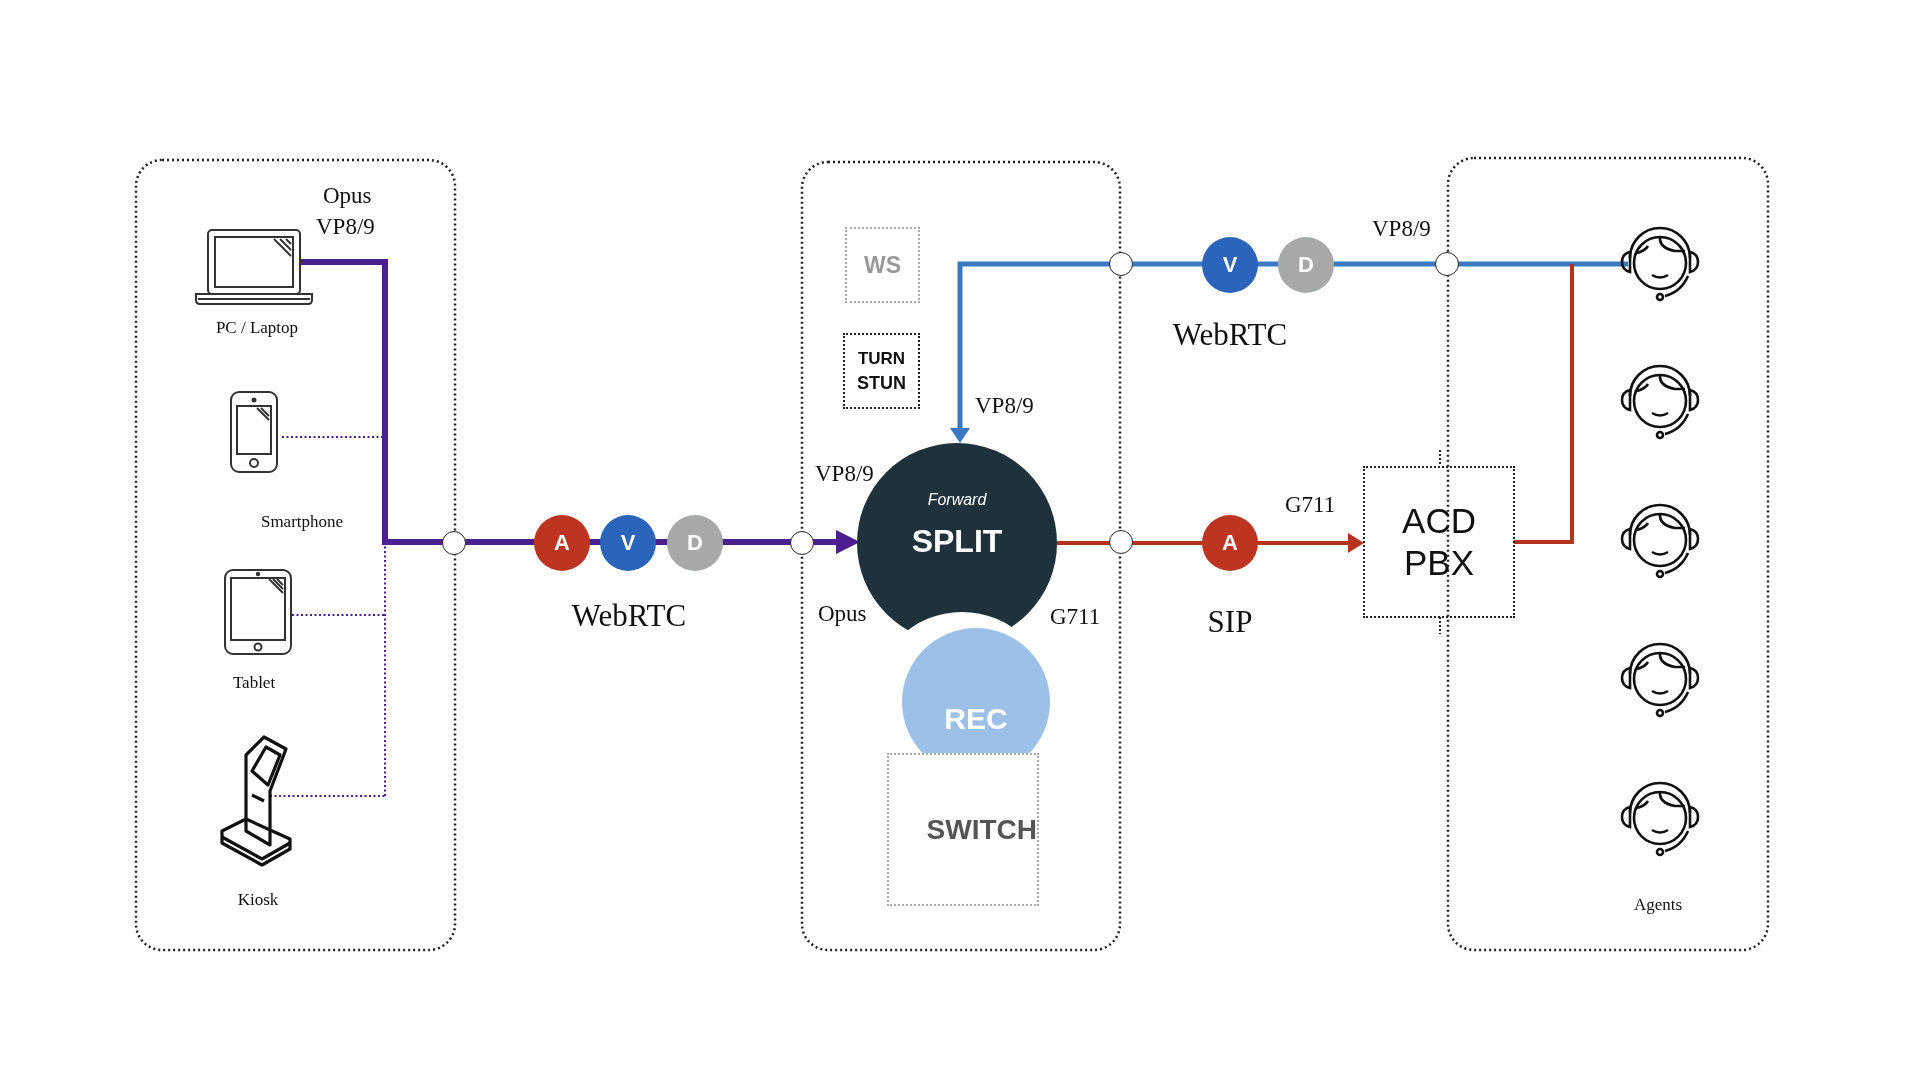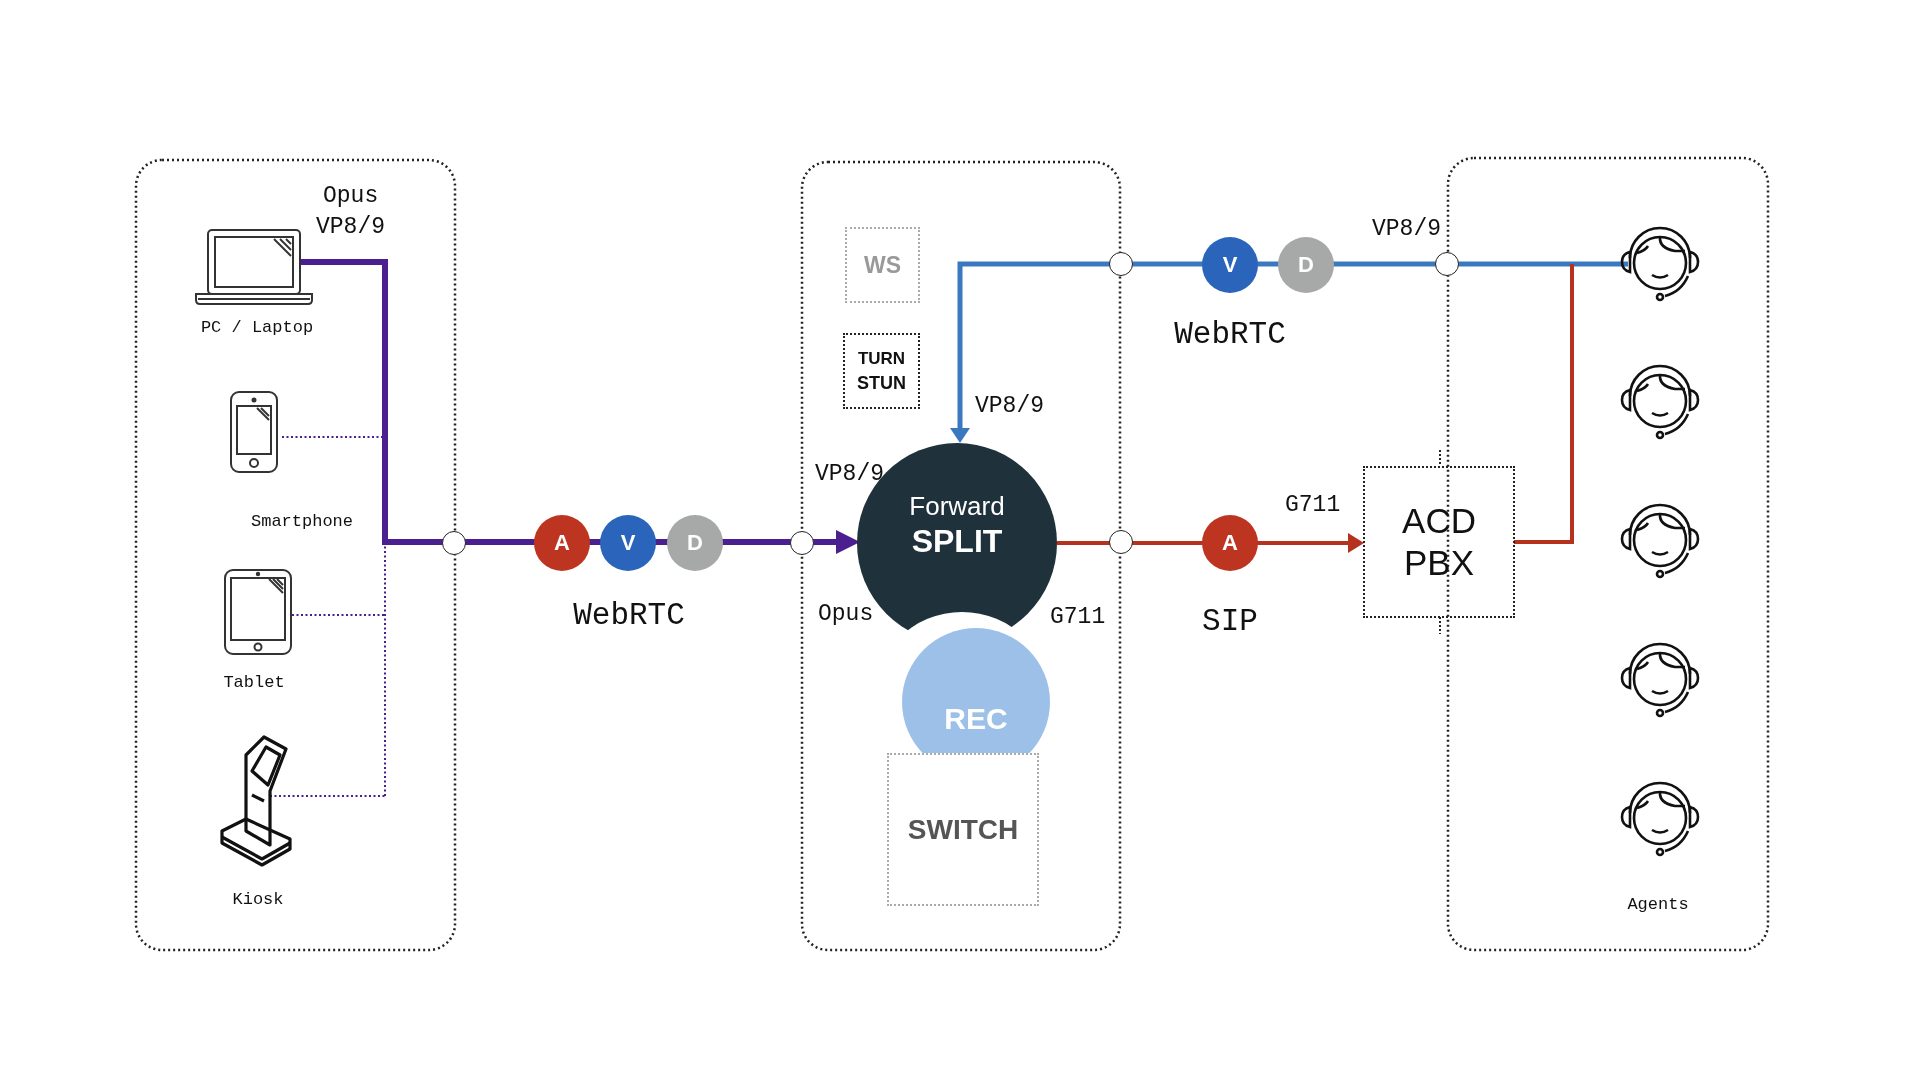--- a/index.html
+++ b/index.html
@@ -1,18 +1,18 @@
 <!DOCTYPE html>
 <html><head>
 <meta charset="utf-8">
 <style>
   html,body{margin:0;padding:0;background:#ffffff;}
   body{width:1920px;height:1080px;position:relative;overflow:hidden;font-family:"Liberation Sans",sans-serif;color:#111;}
   svg.canvas{position:absolute;left:0;top:0;}
-  .lbl{position:absolute;font-family:Liberation Mono, monospace;white-space:nowrap;text-align:right;}
+  .lbl{position:absolute;font-family:Liberation Serif, serif;white-space:nowrap;text-align:right;}
   .dev-lbl{font-size:17px;color:#111;transform:translateX(-50%);}
   .codec{font-size:23px;color:#111;}
   .proto{font-size:31px;color:#111;transform:translateX(-50%);}
   .badge{position:absolute;width:56px;height:56px;border-radius:50%;color:#fff;font-weight:bold;font-size:22px;display:flex;align-items:center;justify-content:center;transform:translate(-50%,-50%);}
   .node{position:absolute;width:24px;height:24px;border-radius:50%;background:#fff;border:1.5px solid #222;box-sizing:border-box;transform:translate(-50%,-50%);}
   .box-dotted{position:absolute;border:2.5px dotted #222;box-sizing:border-box;}
   .box-grey{position:absolute;border:2.5px dotted #aaa;box-sizing:border-box;display:flex;align-items:center;justify-content:center;}
   .split{position:absolute;left:857px;top:443px;width:200px;height:200px;border-radius:50%;background:#1f313b;color:#fff;text-align:center;}
   .rec{position:absolute;left:902px;top:628px;width:148px;height:148px;border-radius:50%;background:#9dc0e9;color:#fff;text-align:center;}
   .rec-ring{position:absolute;left:872px;top:612px;width:180px;height:180px;border-radius:50%;background:#fff;}
@@ -111,28 +111,28 @@
   <span style="font-size:17px;font-weight:bold;">TURN</span>
   <span style="font-size:18px;font-weight:bold;">STUN</span>
 </div>
 
 <div class="lbl codec" style="left:975px;top:393px;">VP8/9</div>
 <div class="lbl codec" style="left:815px;top:461px;">VP8/9</div>
 <div class="lbl codec" style="left:818px;top:601px;">Opus</div>
 <div class="lbl codec" style="left:1050px;top:604px;">G711</div>
 
 <div class="split">
-  <div style="position:absolute;top:48px;width:100%;font-size:26px;">Forward</div>
+  <div style="position:absolute;top:48px;width:100%;font-size:16px;font-style:italic;">Forward</div>
   <div style="position:absolute;top:80px;width:100%;font-size:32px;font-weight:bold;">SPLIT</div>
 </div>
 <div class="rec-ring"></div>
 <div class="rec">
   <div style="position:absolute;top:74px;width:100%;font-size:30px;font-weight:bold;">REC</div>
 </div>
-<div class="box-grey" style="left:887px;top:753px;width:152px;height:153px;background:#fff;">
+<div class="box-grey" style="left:887px;top:753px;width:152px;height:153px;background:#fff;justify-content:flex-end;">
   <span style="color:#555;font-size:28px;font-weight:bold;">SWITCH</span>
 </div>
 
 <div class="node" style="left:1121px;top:264px;"></div>
 <div class="node" style="left:1447px;top:264px;"></div>
 <div class="badge" style="left:1230px;top:265px;background:#2b64bb;">V</div>
 <div class="badge" style="left:1306px;top:265px;background:#a7a8a8;">D</div>
 <div class="lbl proto" style="left:1230px;top:317px;">WebRTC</div>
 <div class="lbl codec" style="left:1372px;top:216px;">VP8/9</div>
 

